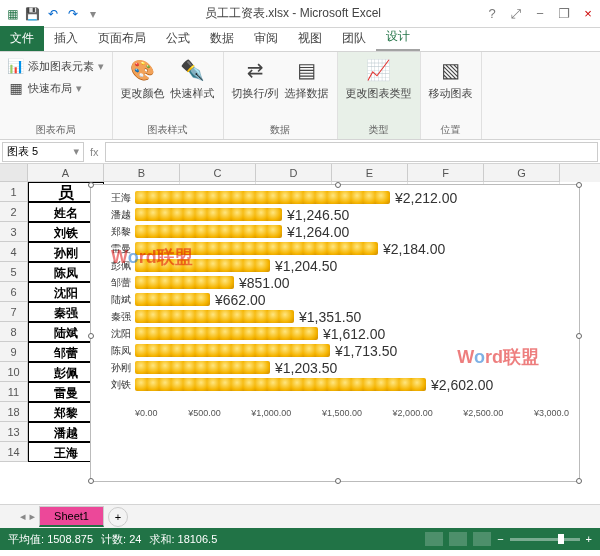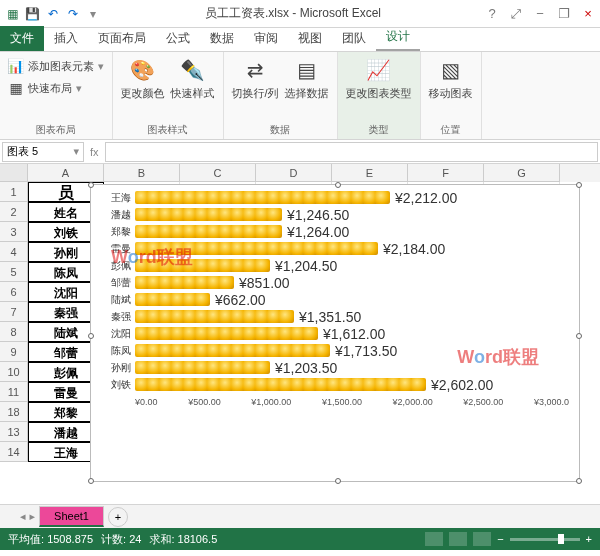--- a/index.html
+++ b/index.html
@@ -40,21 +40,21 @@
 .cell.bordered { border: 1px solid #000; font-weight: bold; text-align: center; }
 .cell.title { font-size: 16px; font-weight: bold; }
 .chart { position: absolute; left: 90px; top: 20px; width: 490px; height: 298px; background: #fff; border: 1px solid #bbb; z-index: 10; }
 .chart-handle { position: absolute; width: 6px; height: 6px; background: #fff; border: 1px solid #666; border-radius: 50%; }
 .chart-bars { padding: 4px 10px 0 44px; }
 .bar-row { display: flex; align-items: center; height: 17px; position: relative; }
 .bar-name { position: absolute; left: -38px; width: 34px; text-align: right; font-size: 10px; color: #333; }
 .bar { height: 13px; display: flex; align-items: center; }
 .coin { width: 15px; height: 13px; background: radial-gradient(circle at 40% 35%, #ffe680, #f5b400 60%, #c98800); border-radius: 2px; margin-right: -3px; flex-shrink: 0; }
 .bar-val { font-size: 14px; color: #333; margin-left: 8px; white-space: nowrap; text-align: center; }
-.xaxis { display: flex; justify-content: space-between; padding: 4px 10px 0 44px; font-size: 9px; color: #555; }
+.xaxis { display: flex; justify-content: space-between; padding: 4px 10px 0 44px; font-size: 9px; color: #555; margin-top: 11px; }
 .watermark { position: absolute; font-size: 18px; font-weight: bold; opacity: 0.5; pointer-events: none; }
 .wm-w { color: #d00; } .wm-o { color: #06c; } .wm-rest { color: #d00; }
 .sheets { height: 24px; border-top: 1px solid #d4d4d4; display: flex; align-items: center; background: #f3f3f3; padding-left: 20px; gap: 4px; }
 .sheet-tab { padding: 3px 14px; background: #ec4899; border: 1px solid #ccc; border-bottom: 2px solid #217346; font-size: 11px; }
 .sheet-add { width: 20px; height: 20px; border: 1px solid #ccc; border-radius: 50%; text-align: center; line-height: 18px; }
 .status { height: 22px; background: #217346; color: #fff; display: flex; align-items: center; padding: 0 8px; font-size: 11px; gap: 8px; }
 .status .right { margin-left: auto; display: flex; gap: 6px; align-items: center; }
 .vbtn { width: 18px; height: 14px; background: rgba(255,255,255,0.2); }
 .zoom-track { width: 70px; height: 3px; background: rgba(255,255,255,0.4); position: relative; }
 .zoom-thumb { position: absolute; width: 6px; height: 10px; background: #fff; top: -4px; left: 48px; }

